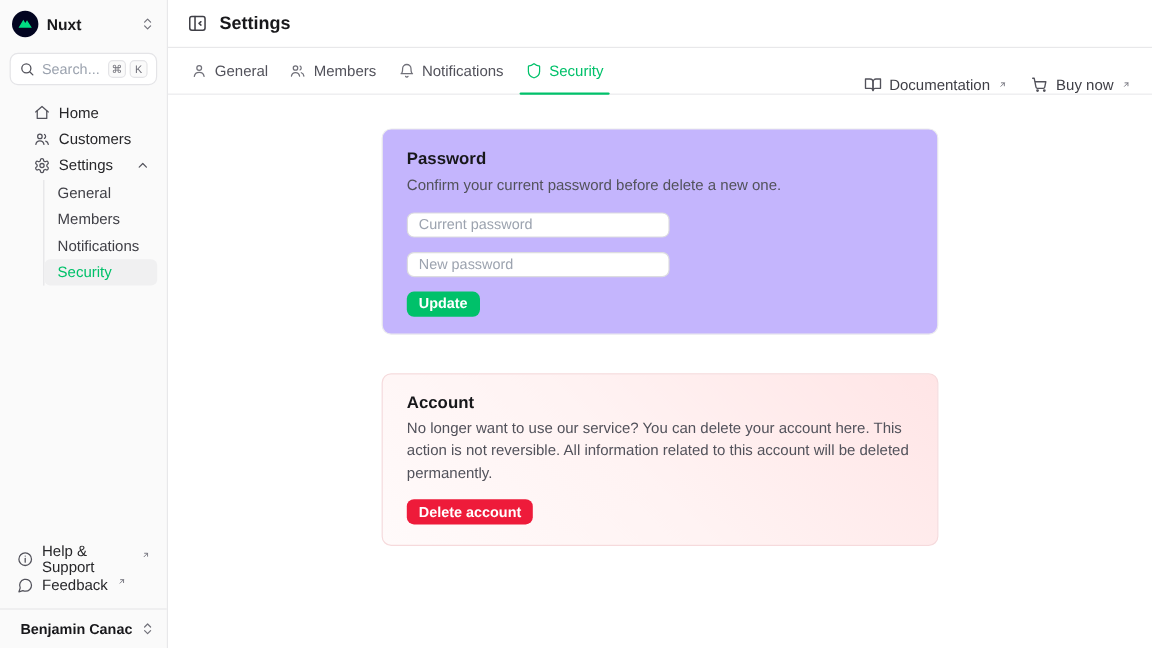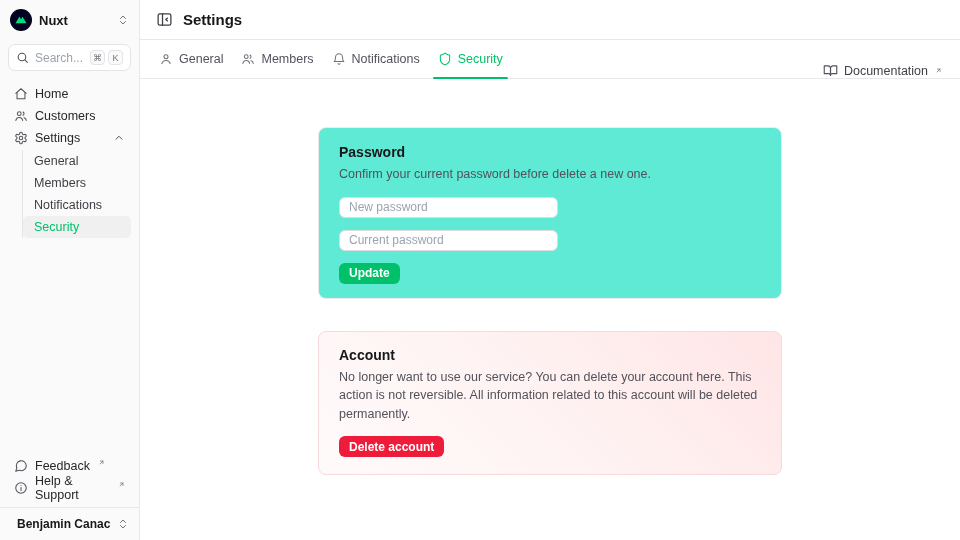--- a/index.html
+++ b/index.html
@@ -38,21 +38,21 @@
   }
   .search-box .ph { color: #9ca3af; font-size: 12px; flex: 1; }
   .kbd {
     font-size: 9px; color: #71717a; background: #fafafa;
     border: 1px solid #e4e4e7; border-radius: 4px;
     min-width: 15px; height: 15px; display: inline-flex;
     align-items: center; justify-content: center; padding: 0 2px;
   }
   .kbd + .kbd { margin-left: 3px; }
 
-  .nav { padding: 4px 8px; flex: 1; }
+  .nav { padding: 4px 8px; flex: 1; margin-left: 14px; }
   .nav-item {
     display: flex; align-items: center; gap: 7px;
     height: 22px; padding: 0 6px; border-radius: 5px;
     color: #27272a; cursor: pointer;
   }
   .nav-item .ico { color: #52525b; }
   .badge {
     margin-left: auto; font-size: 10px; color: #52525b;
     border: 1px solid #e4e4e7; border-radius: 4px;
     padding: 0 4px; line-height: 13px; background: #fdfdfd;
@@ -118,21 +118,21 @@
     display: flex; align-items: flex-end; gap: 6px; color: #3f3f46;
     font-weight: 500; cursor: pointer; padding: 0 8px; height: 100%;
   }
   .link-btn .ico { color: #52525b; }
 
   .content { flex: 1; padding-top: 28px; background: #fff; overflow: hidden; }
   .card {
     width: 464px; margin: 0 auto; border-radius: 8px; padding: 16px 20px 14px;
   }
   .card-password {
-    background: #5eead4; border: 1px solid #ececee; margin-top: 20px;
+    background: #c4b5fd; border: 1px solid #ececee;
   }
   .card-account {
     margin-top: 32px; padding: 15px 20px;
     background: linear-gradient(225deg, #ffe5e6 0%, #fff3f3 55%, #fffafa 100%);
     border: 1px solid #f6dadc;
   }
   .card-title { font-size: 14px; font-weight: 700; margin-bottom: 5px; }
   .card-desc { font-size: 12.5px; color: #52525b; line-height: 18.5px; margin-bottom: 13px; max-width: 430px; }
   .pw-input {
     display: block; width: 219px; height: 21px; margin-bottom: 12px;
@@ -231,40 +231,40 @@
       <li class="sub-item active">
           <span>Security</span>
         </li>
     </ul>
   </nav>
 
   <div class="sidebar-footer">
     <div class="foot-item">
       <span class="ico">
         <svg width="14" height="14" viewBox="0 0 24 24" fill="none" stroke="currentColor" stroke-width="1.8" stroke-linecap="round" stroke-linejoin="round">
-            <path d="M21 11.5a8.38 8.38 0 0 1-8.5 8.5 8.5 8.5 0 0 1-3.8-.9L3 21l1.9-5.7A8.5 8.5 0 1 1 21 11.5z"></path>
-          </svg>
-      </span>
-      <span>Feedback</span>
+            <circle cx="12" cy="12" r="9"></circle>
+            <line x1="12" y1="11" x2="12" y2="16.2"></line>
+            <line x1="12" y1="7.6" x2="12.01" y2="7.6"></line>
+          </svg>
+      </span>
+      <span>Help &amp; Support</span>
       <span class="ext">
         <svg width="7" height="7" viewBox="0 0 24 24" fill="none" stroke="currentColor" stroke-width="2.6" stroke-linecap="round" stroke-linejoin="round">
             <path d="M7 17 17 7"></path>
             <path d="M8.5 7H17v8.5"></path>
           </svg>
       </span>
     </div>
     <div class="foot-item">
       <span class="ico">
         <svg width="14" height="14" viewBox="0 0 24 24" fill="none" stroke="currentColor" stroke-width="1.8" stroke-linecap="round" stroke-linejoin="round">
-            <circle cx="12" cy="12" r="9"></circle>
-            <line x1="12" y1="11" x2="12" y2="16.2"></line>
-            <line x1="12" y1="7.6" x2="12.01" y2="7.6"></line>
-          </svg>
-      </span>
-      <span>Help &amp; Support</span>
+            <path d="M21 11.5a8.38 8.38 0 0 1-8.5 8.5 8.5 8.5 0 0 1-3.8-.9L3 21l1.9-5.7A8.5 8.5 0 1 1 21 11.5z"></path>
+          </svg>
+      </span>
+      <span>Feedback</span>
       <span class="ext">
         <svg width="7" height="7" viewBox="0 0 24 24" fill="none" stroke="currentColor" stroke-width="2.6" stroke-linecap="round" stroke-linejoin="round">
             <path d="M7 17 17 7"></path>
             <path d="M8.5 7H17v8.5"></path>
           </svg>
       </span>
     </div>
   </div>
 
   <div class="user-row">
@@ -340,30 +340,46 @@
             </svg>
         </span>
         <span>Documentation</span>
         <span class="ext">
           <svg width="7" height="7" viewBox="0 0 24 24" fill="none" stroke="currentColor" stroke-width="2.6" stroke-linecap="round" stroke-linejoin="round">
               <path d="M7 17 17 7"></path>
               <path d="M8.5 7H17v8.5"></path>
             </svg>
         </span>
       </div>
+      <div class="link-btn">
+        <span class="ico">
+          <svg width="15" height="15" viewBox="0 0 24 24" fill="none" stroke="currentColor" stroke-width="1.8" stroke-linecap="round" stroke-linejoin="round">
+              <circle cx="9" cy="20" r="1"></circle>
+              <circle cx="18" cy="20" r="1"></circle>
+              <path d="M2.5 3.5h2l2.4 12a2 2 0 0 0 2 1.6h7.7a2 2 0 0 0 2-1.6l1.4-7.3H5.3"></path>
+            </svg>
+        </span>
+        <span>Buy now</span>
+        <span class="ext">
+          <svg width="7" height="7" viewBox="0 0 24 24" fill="none" stroke="currentColor" stroke-width="2.6" stroke-linecap="round" stroke-linejoin="round">
+              <path d="M7 17 17 7"></path>
+              <path d="M8.5 7H17v8.5"></path>
+            </svg>
+        </span>
+      </div>
     </div>
   </div>
 
   <div class="content">
 
     <section class="card card-password">
       <h2 class="card-title">Password</h2>
       <p class="card-desc">Confirm your current password before delete a new one.</p>
+      <input class="pw-input" type="password" placeholder="Current password" style="">
       <input class="pw-input" type="password" placeholder="New password" style="">
-      <input class="pw-input" type="password" placeholder="Current password" style="">
       <button class="btn btn-update">Update</button>
     </section>
 
     <section class="card card-account">
       <h2 class="card-title">Account</h2>
       <p class="card-desc">No longer want to use our service? You can delete your account here. This action is not reversible. All information related to this account will be deleted permanently.</p>
       <button class="btn btn-delete">Delete account</button>
     </section>
 
   </div>

